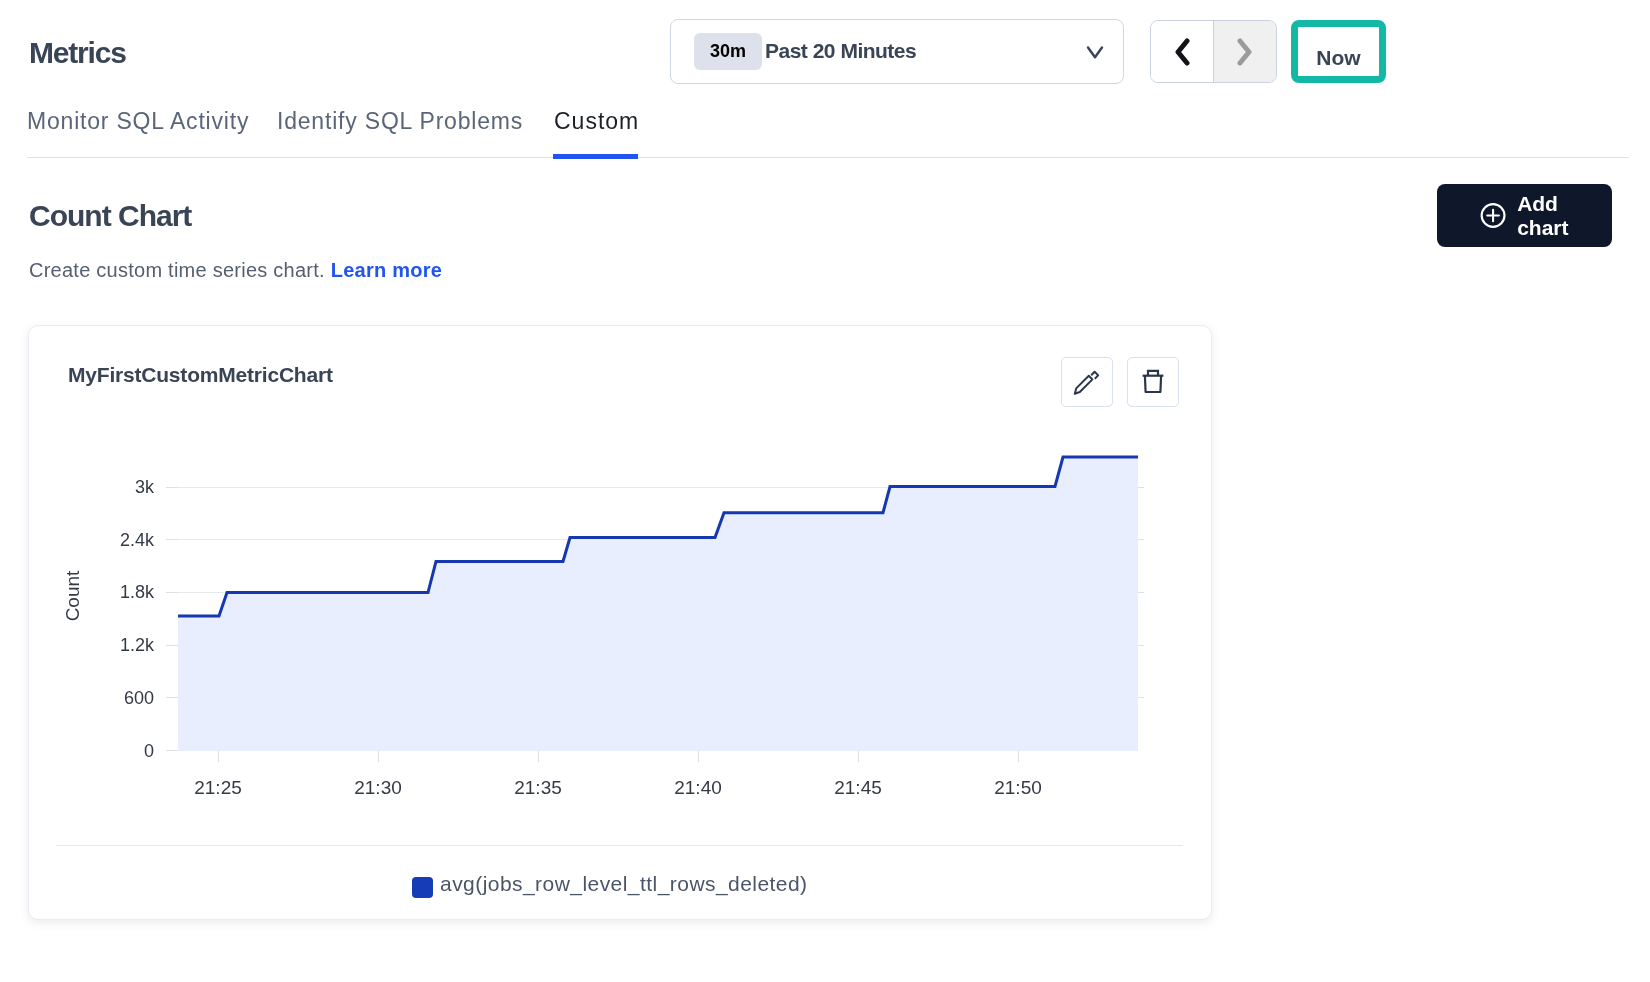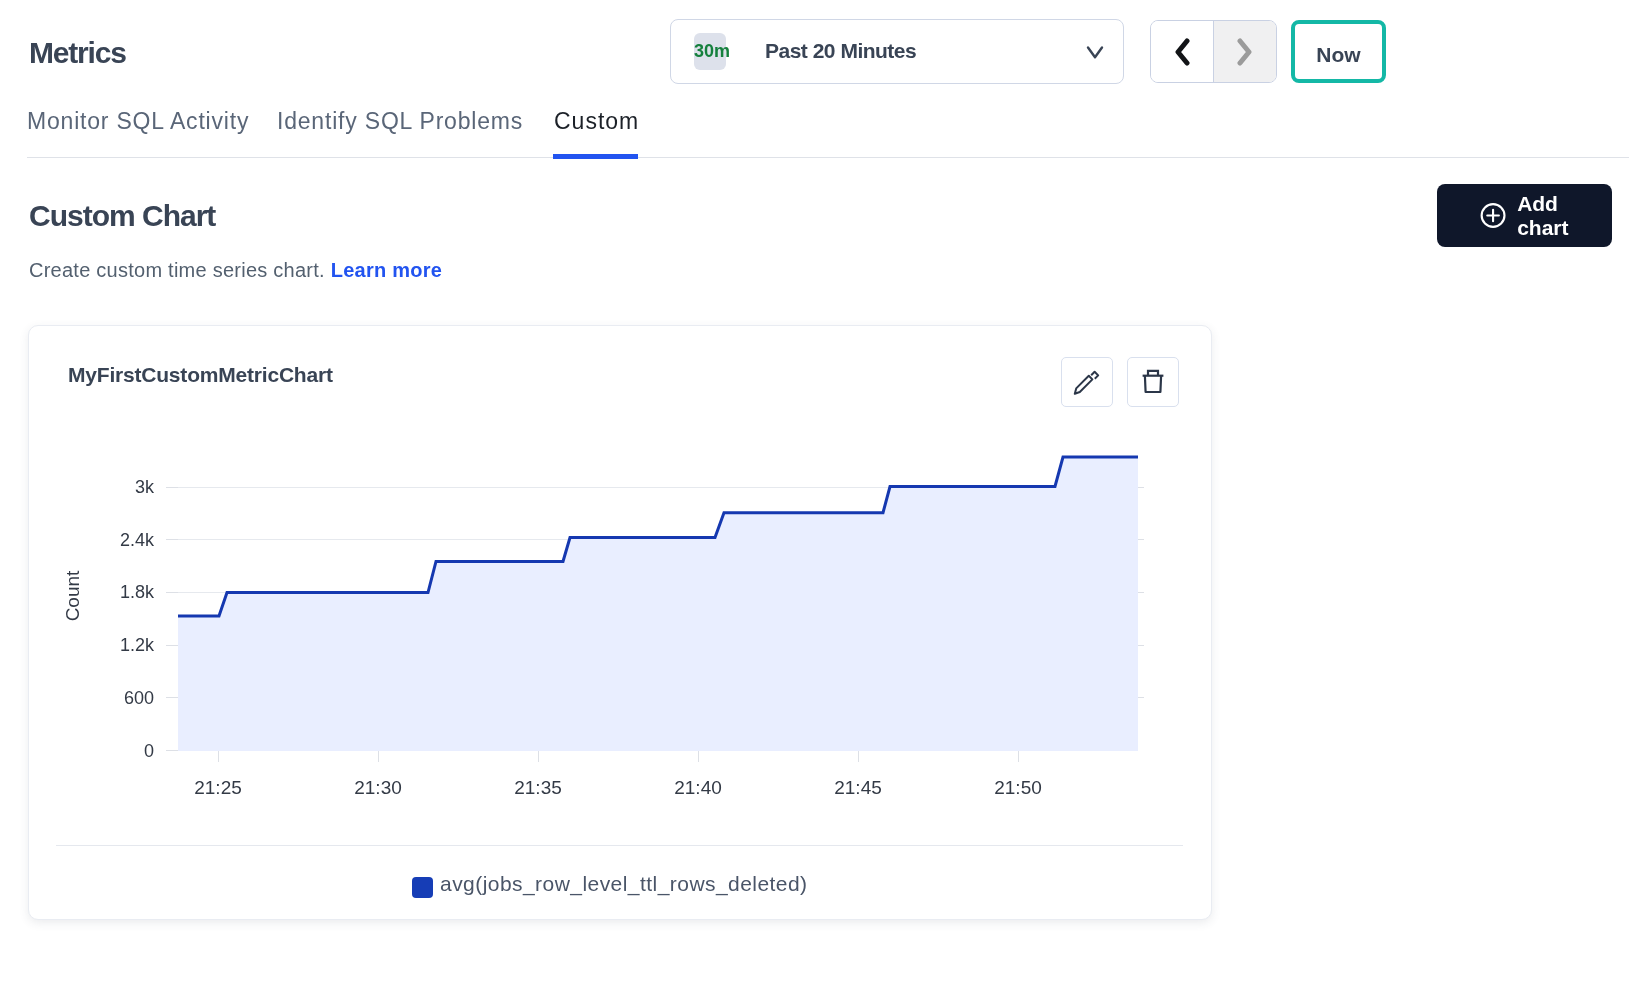--- a/index.html
+++ b/index.html
@@ -2,28 +2,28 @@
 <html><head>
 <meta charset="utf-8">
 <style>
 * { margin:0; padding:0; box-sizing:border-box; }
 html,body { width:1650px; height:982px; background:#ffffff; font-family:"Liberation Sans", sans-serif; position:relative; overflow:hidden; }
 .abs { position:absolute; }
 
 .h1 { left:29px; top:38px; font-size:30px; font-weight:bold; color:#394455; letter-spacing:-1.2px; line-height:1; }
 
 .selector { left:670px; top:19px; width:454px; height:65px; border:1px solid #d0d7e6; border-radius:8px; background:#fff; }
-.badge30 { left:694px; top:33px; width:32px; height:37px; background:#dde1eb; border-radius:6px; font-size:18px; font-weight:bold; color:#15803d; text-align:center; line-height:37px; }
+.badge30 { left:694px; top:33px; width:68px; height:37px; background:#dde1eb; border-radius:6px; font-size:18px; font-weight:bold; color:#000000; text-align:center; line-height:37px; }
 .pastlbl { left:765px; top:40px; font-size:21px; font-weight:600; letter-spacing:-0.5px; color:#394455; line-height:1; }
 
 .arrows { left:1150px; top:20px; width:127px; height:63px; border:1px solid #c9d1e3; border-radius:8px; overflow:hidden; display:flex; }
 .arrows .half { width:63.5px; height:100%; display:flex; align-items:center; justify-content:center; }
 .arrows .left { background:#fff; border-right:1px solid #c9d1e3; }
 .arrows .right { background:#f0f0f1; }
-.nowbtn { left:1291px; top:20px; width:95px; height:63px; border:4px solid #14b8a6; border-radius:8px; background:#fff; font-size:21px; font-weight:600; color:#394455; text-align:center; line-height:61px; }
+.nowbtn { left:1291px; top:20px; width:95px; height:63px; border:7px solid #14b8a6; border-radius:8px; background:#fff; font-size:21px; font-weight:600; color:#394455; text-align:center; line-height:61px; }
 
 .tab { top:110px; font-size:23px; letter-spacing:0.8px; color:#5a6678; line-height:1; }
 .tab.active { color:#1c2128; letter-spacing:1.0px; }
 .tabline { left:27px; top:157px; width:1602px; height:1px; background:#dfe2e8; }
 .tabunder { left:553px; top:154px; width:85px; height:4.7px; background:#2254f0; }
 
 .h2 { left:29px; top:201px; font-size:30px; font-weight:bold; color:#394455; letter-spacing:-1.0px; line-height:1; }
 .sub { left:29px; top:260px; font-size:20px; letter-spacing:0.25px; color:#53606f; line-height:1; }
 .sub a { color:#2254f0; font-weight:bold; text-decoration:none;text-align:center; }
 .addbtn { left:1437px; top:184px; width:175px; height:63px; background:#0f172a; border-radius:8px; color:#fff; display:flex; align-items:center;padding-left:24px; }
@@ -60,21 +60,21 @@
   </div>
 </div>
 <div class="abs nowbtn">Now</div>
 
 <div class="abs tab" style="left:27px;">Monitor SQL Activity</div>
 <div class="abs tab" style="left:277px;">Identify SQL Problems</div>
 <div class="abs tab active" style="left:554px;">Custom</div>
 <div class="abs tabline"></div>
 <div class="abs tabunder"></div>
 
-<div class="abs h2">Custom Chart</div>
+<div class="abs h2">Count Chart</div>
 <div class="abs sub">Create custom time series chart. <a>Learn more</a></div>
 
 <div class="abs addbtn">
   <svg style="margin-left:19px;" width="27" height="27" viewBox="0 0 27 27">
     <circle cx="13.5" cy="13.5" r="11.8" fill="none" stroke="#fff" stroke-width="2.2"></circle>
     <path d="M13.5 7.5 V19.5 M7.5 13.5 H19.5" stroke="#fff" stroke-width="2.2" stroke-linecap="round"></path>
   </svg>
   <span>Add chart</span>
 </div>
 

